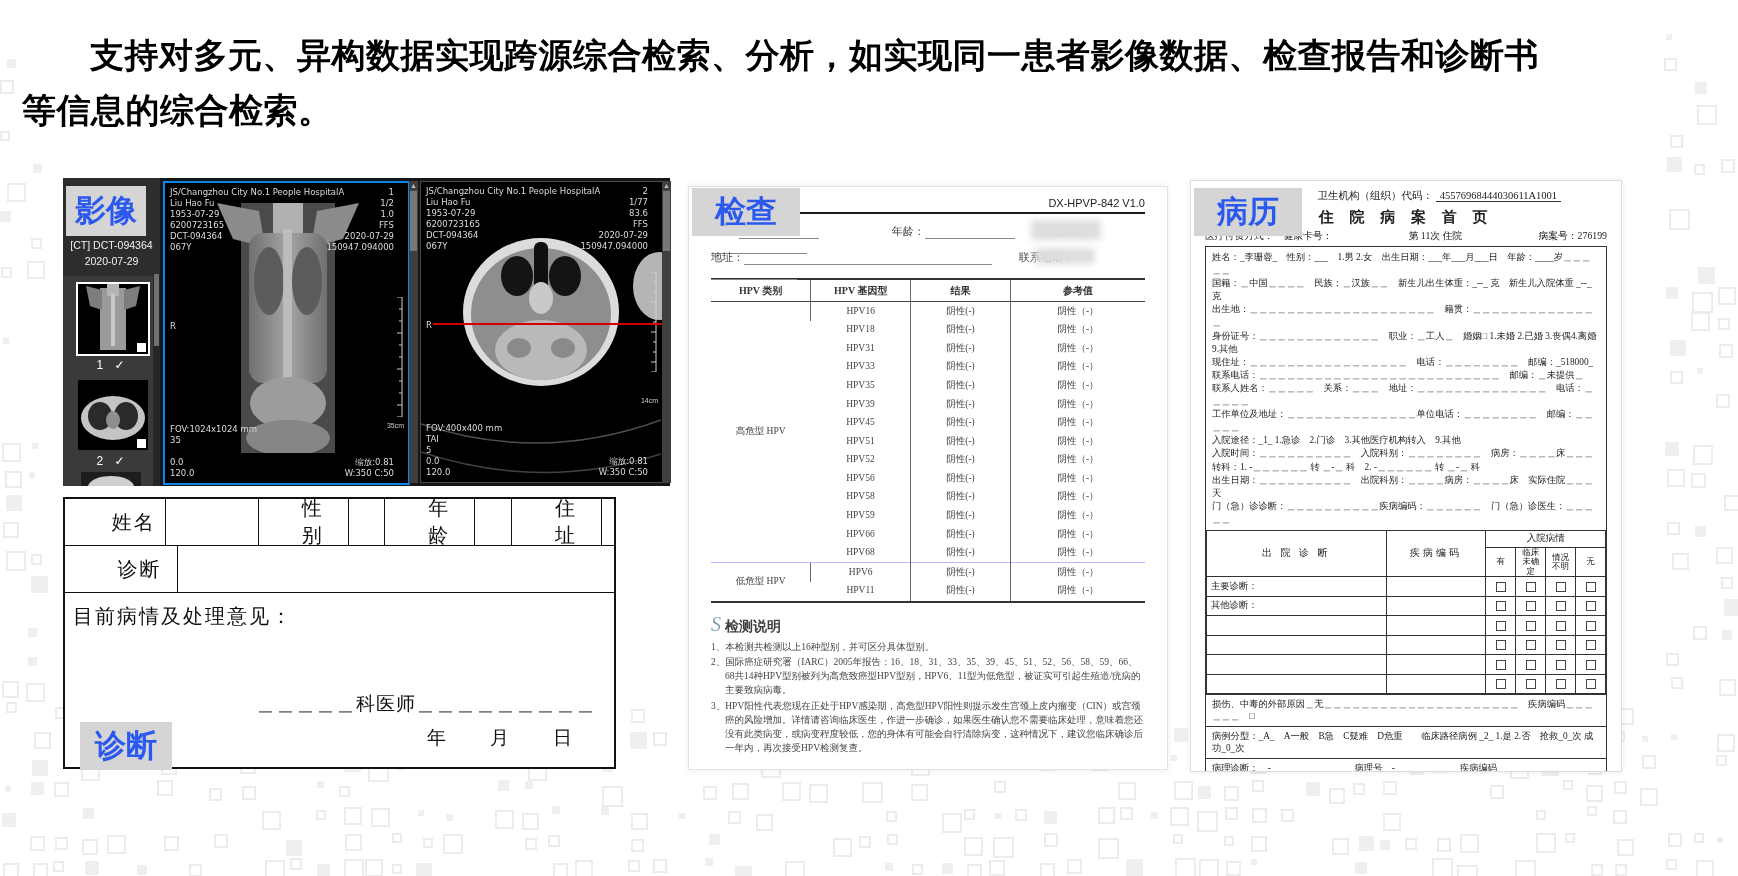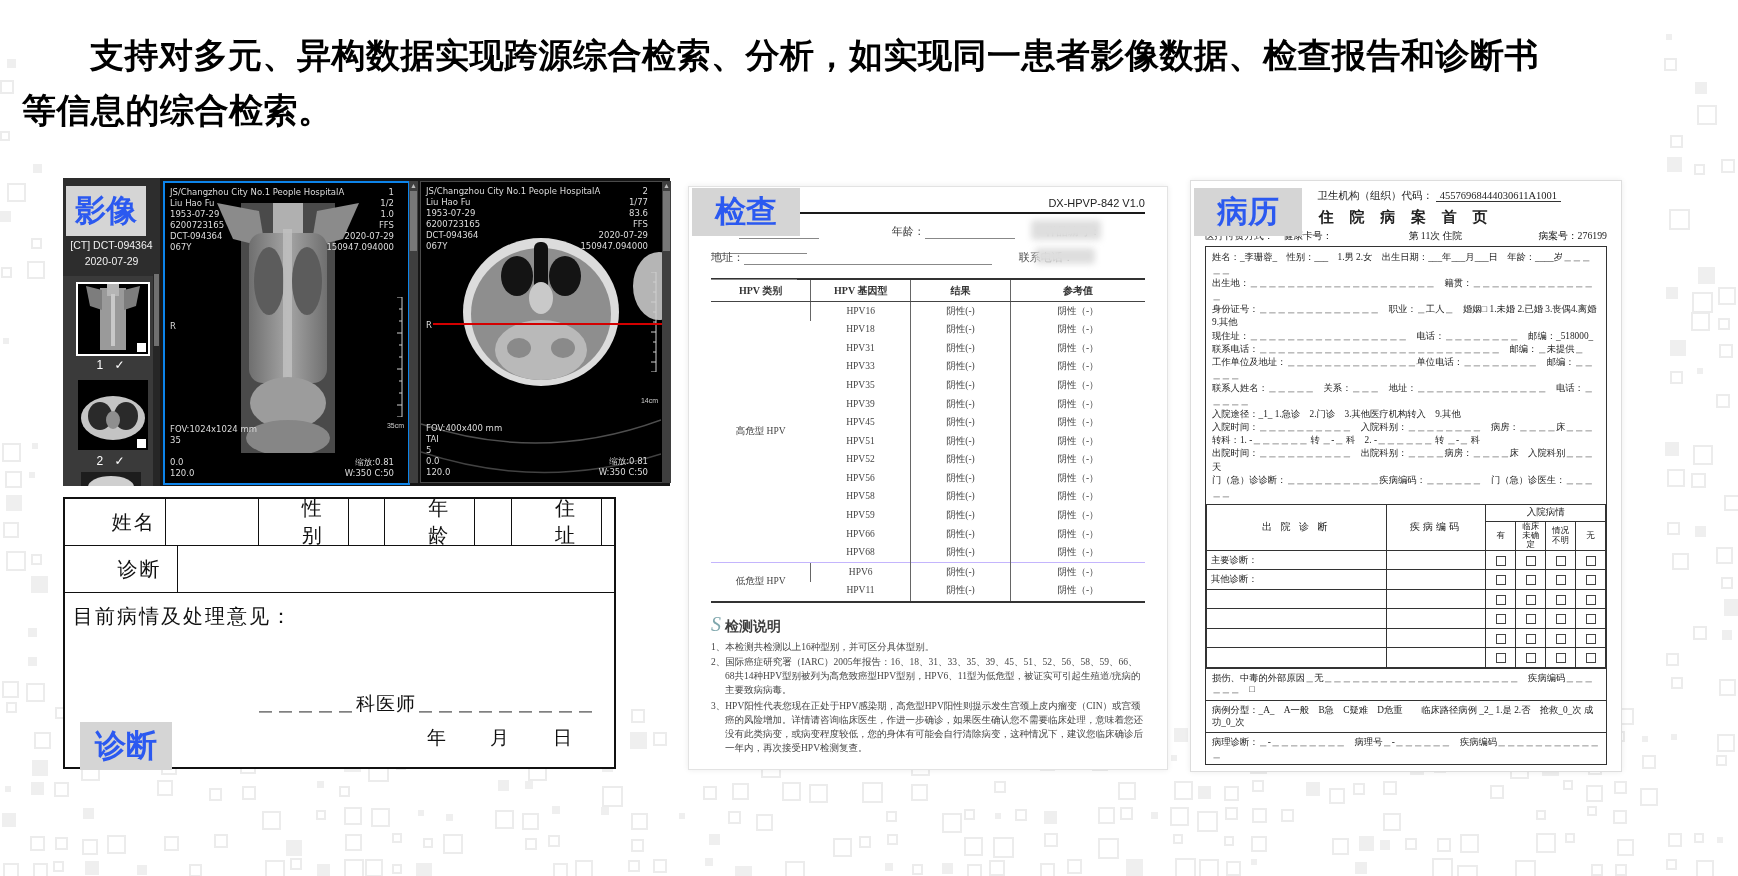--- a/index.html
+++ b/index.html
@@ -754,30 +754,31 @@
     </div>
     <div id="rc-title">住 院 病 案 首 页</div>
     <div id="rc-pay">
       <span>医疗付费方式：　健康卡号：</span>
       <span>第 11次 住院</span>
       <span>病案号：276199</span>
     </div>
     <div id="rc-box">
       <div id="rc-lines">
           <div>姓名：_李珊蓉_　性别：___　1.男 2.女　出生日期：___年___月___日　年龄：____岁＿＿＿＿＿</div>
+          <div>国籍：＿中国＿＿＿＿　民族：＿汉族＿＿　新生儿出生体重：_--_ 克　新生儿入院体重 _--_ 克</div>
           <div>出生地：＿＿＿＿＿＿＿＿＿＿＿＿＿＿＿＿＿＿＿＿　籍贯：＿＿＿＿＿＿＿＿＿＿＿＿＿＿</div>
           <div>身份证号：＿＿＿＿＿＿＿＿＿＿＿＿＿　职业：＿工人＿　婚姻□ 1.未婚 2.已婚 3.丧偶4.离婚 9.其他</div>
           <div>现住址：＿＿＿＿＿＿＿＿＿＿＿＿＿＿＿＿＿　电话：＿＿＿＿＿＿＿＿　邮编：_518000_</div>
           <div>联系电话：＿＿＿＿＿＿＿＿＿＿＿＿＿＿＿＿＿＿＿＿＿＿＿＿＿＿　邮编：＿未提供＿</div>
+          <div>联系人姓名：＿＿＿＿＿　关系：＿＿＿　地址：＿＿＿＿＿＿＿＿＿＿＿＿＿＿　电话：＿＿＿＿＿</div>
           <div>工作单位及地址：＿＿＿＿＿＿＿＿＿＿＿＿＿＿单位电话：＿＿＿＿＿＿＿＿　邮编：＿＿＿＿＿</div>
-          <div>联系人姓名：＿＿＿＿＿　关系：＿＿＿　地址：＿＿＿＿＿＿＿＿＿＿＿＿＿＿　电话：＿＿＿＿＿</div>
           <div>入院途径：_1_ 1.急诊　2.门诊　3.其他医疗机构转入　9.其他</div>
           <div>入院时间：＿＿＿＿＿＿＿＿＿＿　入院科别：＿＿＿＿＿＿＿＿　病房：＿＿＿＿床＿＿＿</div>
           <div>转科：1. -＿＿＿＿＿＿ 转 ＿-＿ 科　2. -＿＿＿＿＿＿ 转 ＿-＿ 科</div>
-          <div>出院时间：＿＿＿＿＿＿＿＿＿＿　出院科别：＿＿＿＿病房：＿＿＿＿床　入院科别＿＿＿天</div>
+          <div>出生日期：＿＿＿＿＿＿＿＿＿＿　出院科别：＿＿＿＿病房：＿＿＿＿床　实际住院＿＿＿天</div>
           <div>门（急）诊诊断：＿＿＿＿＿＿＿＿＿＿疾病编码：＿＿＿＿＿＿　门（急）诊医生：＿＿＿＿＿</div>
         </div>
       <table class="diag">
         <colgroup>
             <col style="width:45%">
             <col style="width:25%">
             <col style="width:7.5%">
             <col style="width:7.5%">
             <col style="width:7.5%">
             <col style="width:7.5%">

